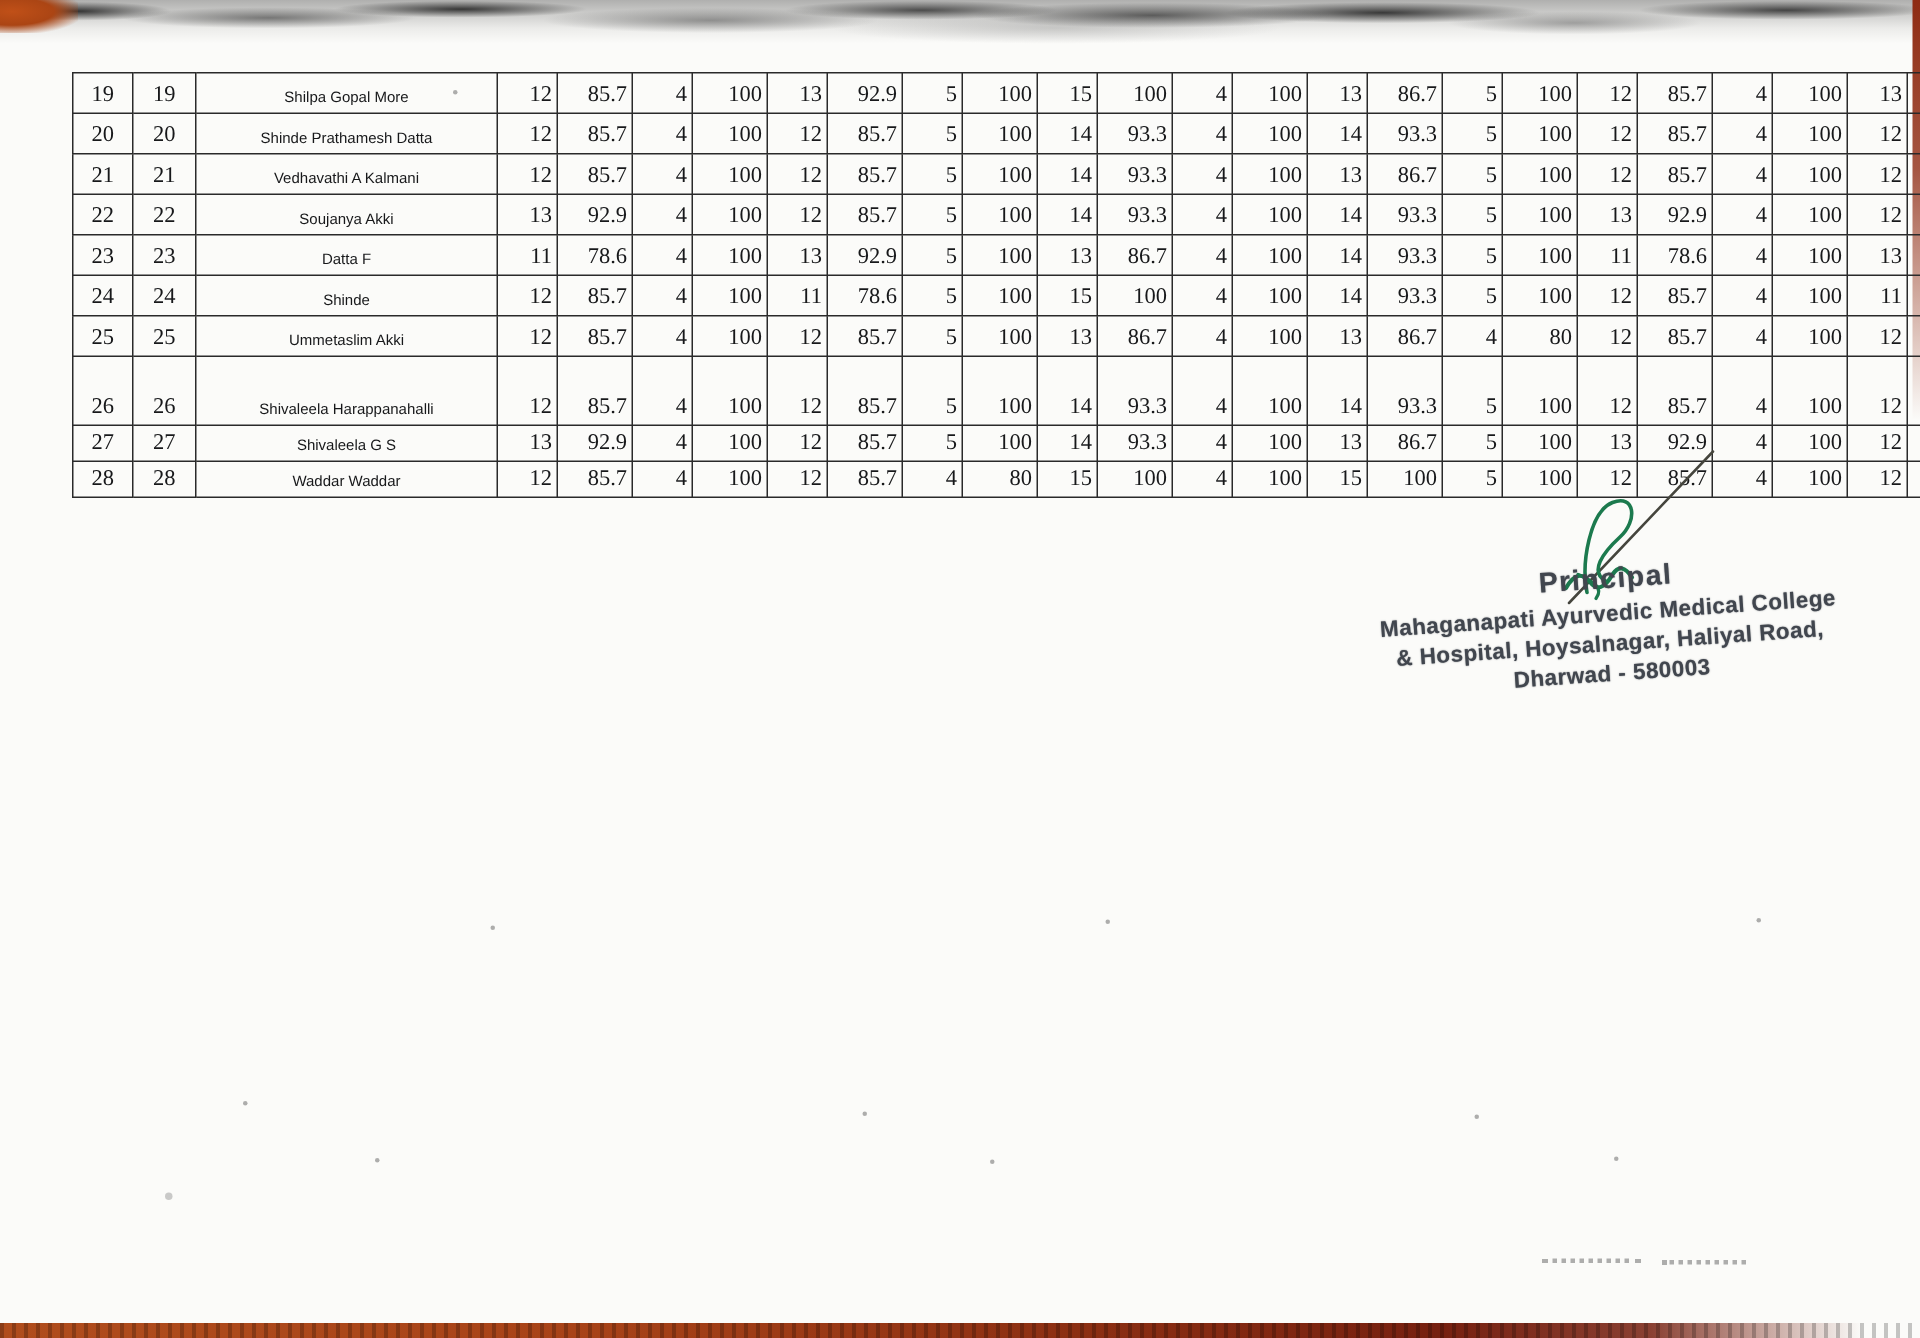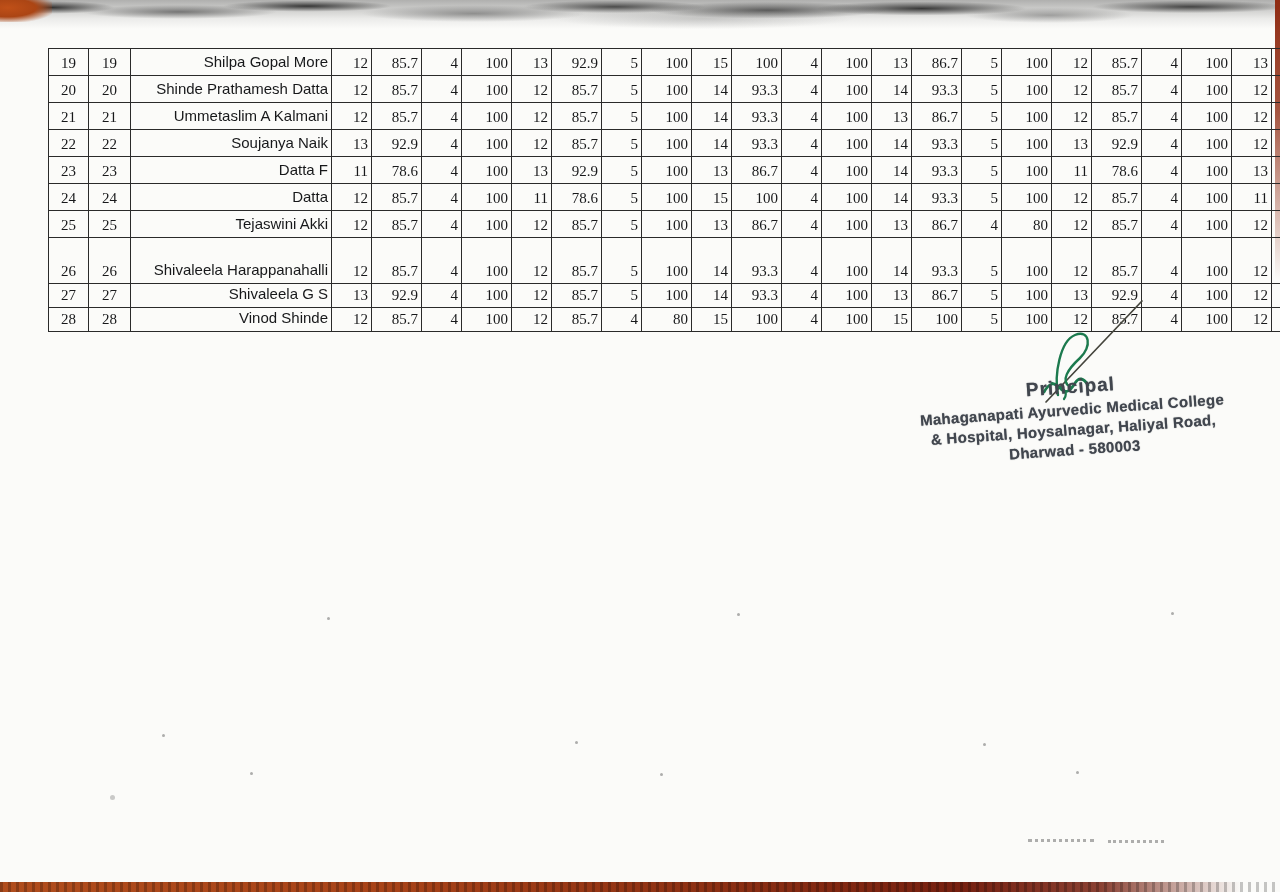--- a/index.html
+++ b/index.html
@@ -54,21 +54,21 @@
     vertical-align:bottom;
     padding:0 3px 3px 3px;
     color:#17181a;
     overflow:hidden;white-space:nowrap;
   }
   #attendance-table tr:nth-child(-n+7){height:27px;}
   #attendance-table tr:nth-child(8){height:46px;}
   #attendance-table tr:nth-child(n+9){height:24px;}
   td.sl{width:33px;text-align:center;font-family:"Liberation Serif",serif;font-size:15px;}
   td.sl2{width:35px;text-align:center;font-family:"Liberation Serif",serif;font-size:15px;}
-  td.name{width:194px;text-align:right;font-size:15px;padding-left:4px;white-space:pre-line;line-height:1.25;}
+  td.name{width:194px;text-align:center;font-size:10px;padding-left:4px;white-space:pre-line;line-height:1.25;}
   td.cnt{width:33px;text-align:right;font-family:"Liberation Serif",serif;font-size:15px;}
   td.pct{width:43px;text-align:right;font-family:"Liberation Serif",serif;font-size:15px;}
 
   
   #signature-svg{position:absolute;left:1030px;top:295px;width:180px;height:115px;pointer-events:none;}
   #principal-stamp{
     position:absolute;left:900px;top:374px;width:345px;
     transform:rotate(-4deg);
     text-align:center;
     color:var(--stamp,#41464e);
@@ -145,21 +145,21 @@
           <td class="cnt">12</td>
           <td class="pct">85.7</td>
           <td class="cnt">4</td>
           <td class="pct">100</td>
           <td class="cnt">12</td>
           <td class="pct">85.7</td>
         </tr>
         <tr>
           <td class="sl">21</td>
           <td class="sl2">21</td>
-          <td class="name">Ummetaslim A Kalmani</td>
+          <td class="name">Vedhavathi A Kalmani</td>
           <td class="cnt">12</td>
           <td class="pct">85.7</td>
           <td class="cnt">4</td>
           <td class="pct">100</td>
           <td class="cnt">12</td>
           <td class="pct">85.7</td>
           <td class="cnt">5</td>
           <td class="pct">100</td>
           <td class="cnt">14</td>
           <td class="pct">93.3</td>
@@ -172,21 +172,21 @@
           <td class="cnt">12</td>
           <td class="pct">85.7</td>
           <td class="cnt">4</td>
           <td class="pct">100</td>
           <td class="cnt">12</td>
           <td class="pct">85.7</td>
         </tr>
         <tr>
           <td class="sl">22</td>
           <td class="sl2">22</td>
-          <td class="name">Soujanya Naik</td>
+          <td class="name">Soujanya Akki</td>
           <td class="cnt">13</td>
           <td class="pct">92.9</td>
           <td class="cnt">4</td>
           <td class="pct">100</td>
           <td class="cnt">12</td>
           <td class="pct">85.7</td>
           <td class="cnt">5</td>
           <td class="pct">100</td>
           <td class="cnt">14</td>
           <td class="pct">93.3</td>
@@ -226,21 +226,21 @@
           <td class="cnt">11</td>
           <td class="pct">78.6</td>
           <td class="cnt">4</td>
           <td class="pct">100</td>
           <td class="cnt">13</td>
           <td class="pct">92.9</td>
         </tr>
         <tr>
           <td class="sl">24</td>
           <td class="sl2">24</td>
-          <td class="name">Datta</td>
+          <td class="name">Shinde</td>
           <td class="cnt">12</td>
           <td class="pct">85.7</td>
           <td class="cnt">4</td>
           <td class="pct">100</td>
           <td class="cnt">11</td>
           <td class="pct">78.6</td>
           <td class="cnt">5</td>
           <td class="pct">100</td>
           <td class="cnt">15</td>
           <td class="pct">100</td>
@@ -253,21 +253,21 @@
           <td class="cnt">12</td>
           <td class="pct">85.7</td>
           <td class="cnt">4</td>
           <td class="pct">100</td>
           <td class="cnt">11</td>
           <td class="pct">78.6</td>
         </tr>
         <tr>
           <td class="sl">25</td>
           <td class="sl2">25</td>
-          <td class="name">Tejaswini Akki</td>
+          <td class="name">Ummetaslim Akki</td>
           <td class="cnt">12</td>
           <td class="pct">85.7</td>
           <td class="cnt">4</td>
           <td class="pct">100</td>
           <td class="cnt">12</td>
           <td class="pct">85.7</td>
           <td class="cnt">5</td>
           <td class="pct">100</td>
           <td class="cnt">13</td>
           <td class="pct">86.7</td>
@@ -335,21 +335,21 @@
           <td class="cnt">13</td>
           <td class="pct">92.9</td>
           <td class="cnt">4</td>
           <td class="pct">100</td>
           <td class="cnt">12</td>
           <td class="pct">85.7</td>
         </tr>
         <tr>
           <td class="sl">28</td>
           <td class="sl2">28</td>
-          <td class="name">Vinod Shinde</td>
+          <td class="name">Waddar Waddar</td>
           <td class="cnt">12</td>
           <td class="pct">85.7</td>
           <td class="cnt">4</td>
           <td class="pct">100</td>
           <td class="cnt">12</td>
           <td class="pct">85.7</td>
           <td class="cnt">4</td>
           <td class="pct">80</td>
           <td class="cnt">15</td>
           <td class="pct">100</td>

